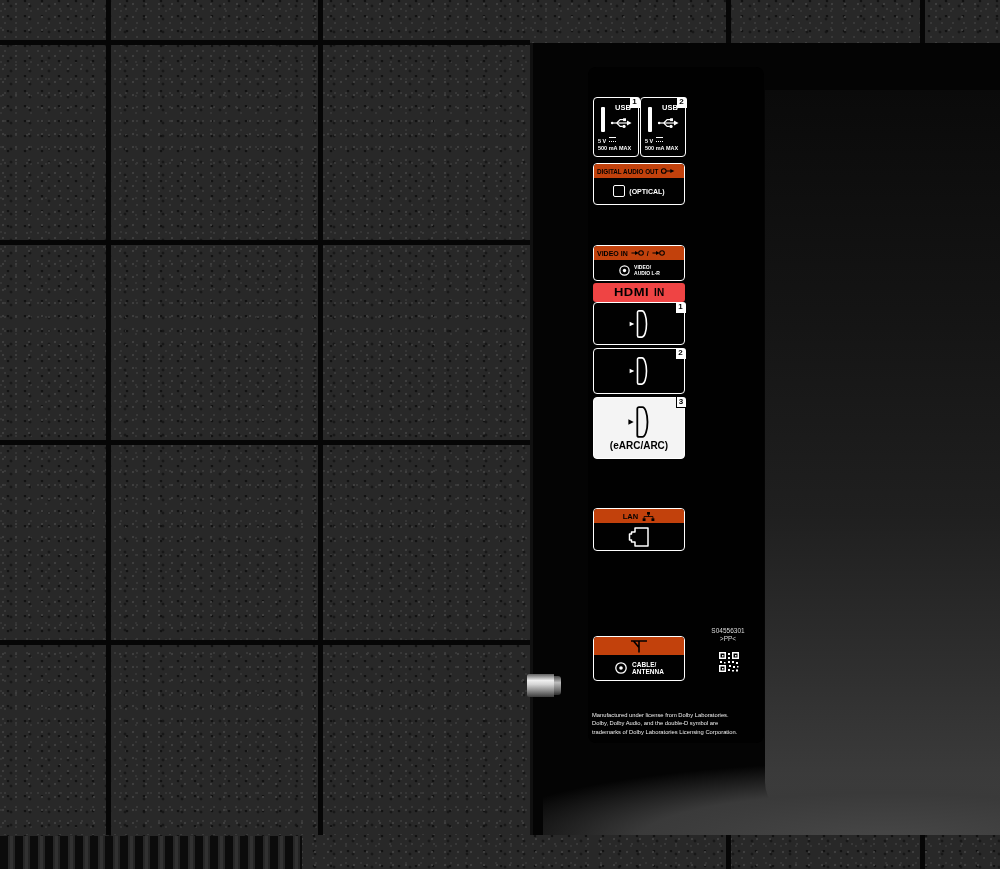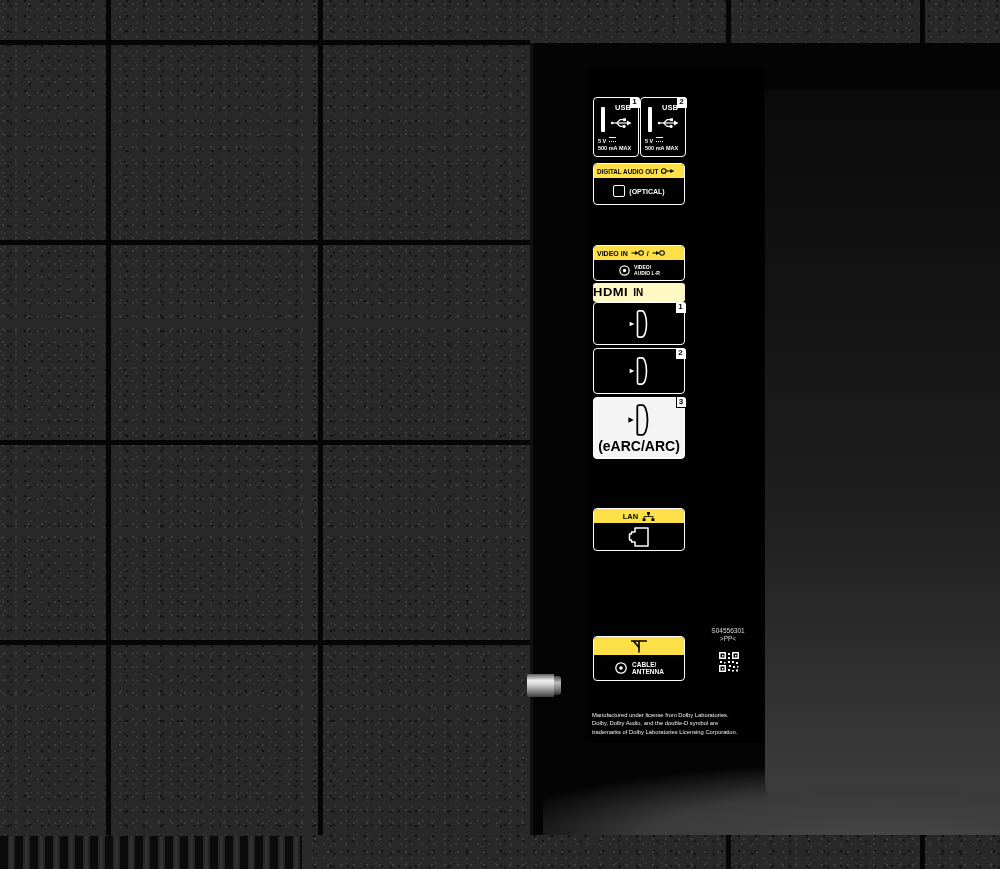--- a/index.html
+++ b/index.html
@@ -31,21 +31,21 @@
     background:radial-gradient(120% 115% at 75% 105%,#474747 0%,#3a3a3a 45%,rgba(25,25,25,0) 75%);}
   
   #stub{position:absolute;left:527px;top:674px;width:27px;height:23px;border-radius:2px 0 0 2px;
     background:linear-gradient(180deg,#5f5f5f 0%,#efefef 28%,#d5d5d5 45%,#8d8d8d 72%,#3c3c3c 100%);}
   #stub-cap{position:absolute;left:554px;top:676px;width:7px;height:19px;border-radius:0 3px 3px 0;
     background:linear-gradient(180deg,#474747,#bdbdbd 35%,#6e6e6e 75%,#2e2e2e);}
   
   #label-panel{position:absolute;left:588px;top:67px;width:176px;height:676px;background:#010101;
     border-radius:8px;color:#fff;}
   .blk{position:absolute;border:1.5px solid #fff;border-radius:4px;box-sizing:border-box;background:transparent;}
-  .blk-header{background:#fde047;color:#000;height:14px;display:flex;align-items:center;gap:2px;
+  .blk-header{background:#c2410c;color:#000;height:14px;display:flex;align-items:center;gap:2px;
     padding:0 3px;font-weight:bold;box-sizing:border-box;}
   .num-tab{position:absolute;top:-1.5px;right:-1.5px;width:10px;height:11px;background:#fff;color:#000;
     font-size:8px;font-weight:bold;display:flex;align-items:center;justify-content:center;
     border-radius:0 3px 0 0;line-height:1;}
   .tab-outline{border-left:1.5px solid #000;border-bottom:1.5px solid #000;box-sizing:border-box;}
   
   .usb-box{width:46px;height:60px;}
   #usb1{left:5px;top:30px;} #usb2{left:52px;top:30px;}
   .usb-slot{position:absolute;left:7px;top:9px;width:4px;height:25px;background:#fff;border-radius:1px;}
   .usb-label{position:absolute;left:21px;top:5px;font-size:7.5px;font-weight:bold;}
@@ -59,28 +59,28 @@
   .dao-body{height:26px;display:flex;align-items:center;justify-content:center;gap:4px;}
   .optical-sq{width:12px;height:12px;border:1.5px solid #fff;border-radius:2px;box-sizing:border-box;}
   .optical-label{font-size:7px;font-weight:bold;}
   
   #video{left:5px;top:178px;width:92px;height:36px;overflow:hidden;}
   #video .blk-header{font-size:7px;gap:3px;}
   .vid-body{height:20px;display:flex;align-items:center;justify-content:center;gap:3px;}
   .vid-jack-label{font-size:5px;font-weight:bold;line-height:6px;}
   .slash{font-size:7px;font-weight:bold;}
   
-  #hdmi-header{position:absolute;left:5px;top:216px;width:92px;height:19px;background:#fef9c3;color:#000;
-    border-radius:3px;display:flex;align-items:center;justify-content:flex-start;gap:5px;}
+  #hdmi-header{position:absolute;left:5px;top:216px;width:92px;height:19px;background:#ef4444;color:#000;
+    border-radius:3px;display:flex;align-items:center;justify-content:center;gap:5px;}
   .hdmi-logo{font-size:13px;font-weight:900;letter-spacing:0.5px;transform:scaleY(0.8);}
   .hdmi-in{font-size:10px;font-weight:bold;}
   .hdmi-port{left:5px;width:92px;display:flex;align-items:center;justify-content:center;}
   #hdmi1{top:235px;height:43px;} #hdmi2{top:281px;height:46px;}
   #hdmi3{top:330px;height:62px;background:#f4f4f4;color:#000;flex-direction:column;gap:1px;}
-  .earc-label{font-size:14px;font-weight:bold;}
+  .earc-label{font-size:10px;font-weight:bold;}
   
   #lan{left:5px;top:441px;width:92px;height:43px;overflow:hidden;}
   #lan .blk-header{font-size:7.5px;justify-content:center;gap:4px;}
   .lan-body{height:27px;display:flex;align-items:center;justify-content:center;}
   
   #cable{left:5px;top:569px;width:92px;height:45px;overflow:hidden;}
   #cable .blk-header{height:18px;justify-content:center;}
   .cable-body{height:25px;display:flex;align-items:center;justify-content:center;gap:4px;}
   .cable-label{font-size:6.5px;font-weight:bold;line-height:7px;}
   

